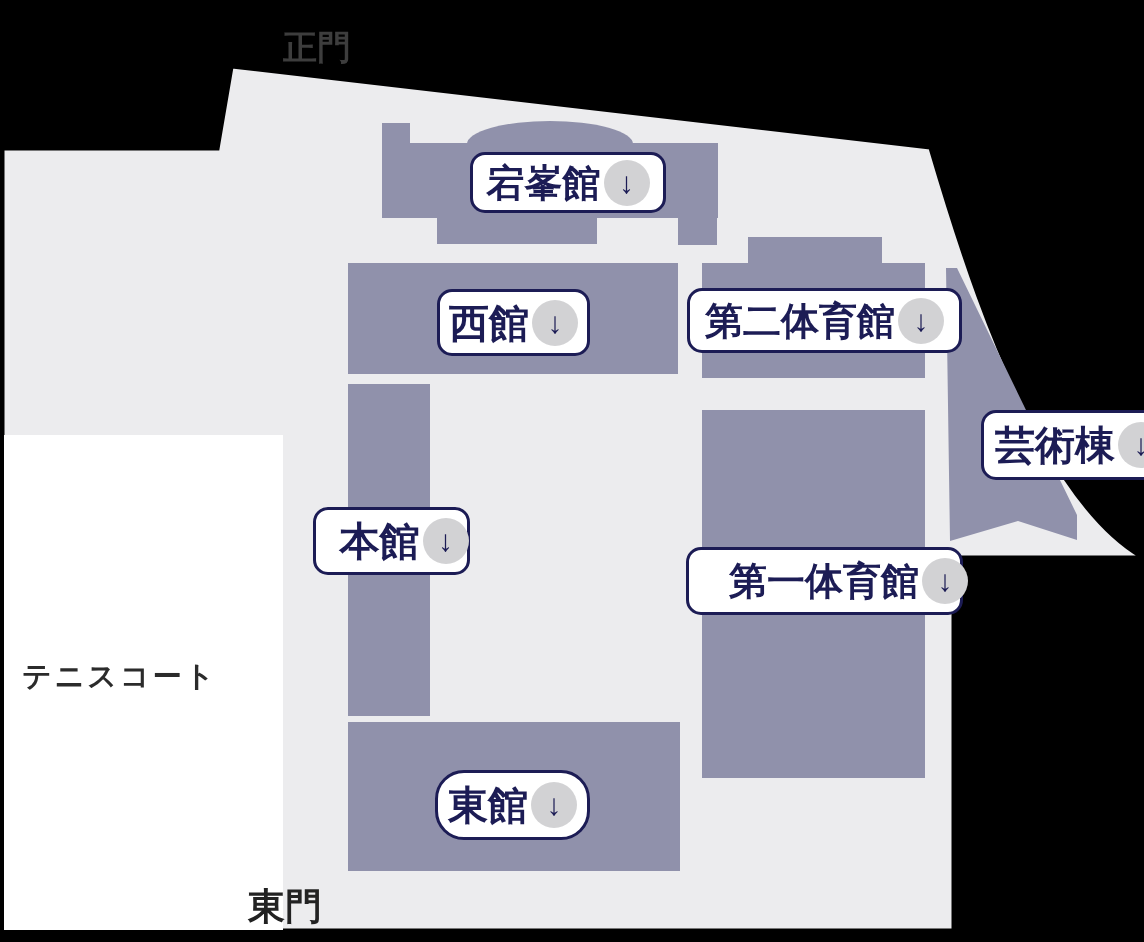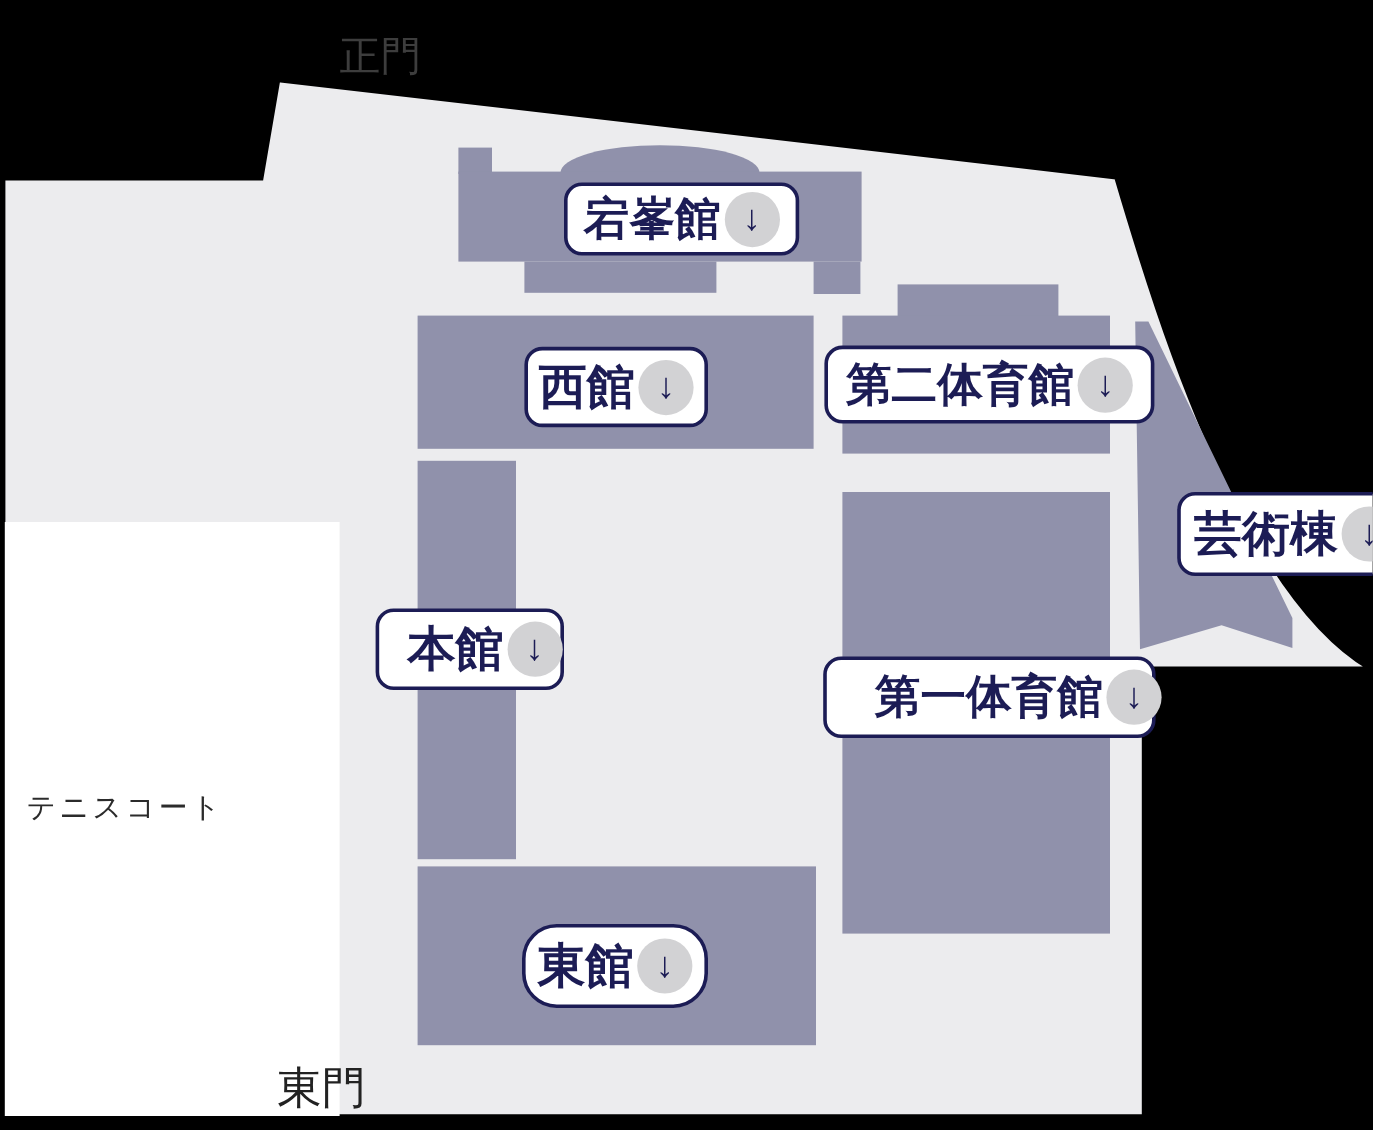--- a/index.html
+++ b/index.html
@@ -30,26 +30,26 @@
   .dl-icon{
     flex:0 0 auto;
     width:46px;height:46px;border-radius:50%;
     background:var(--icon-bg,#d2d2d4);
     display:flex;align-items:center;justify-content:center;
     font-size:30px;font-weight:400;
     color:var(--label-ink,#1c1c55);
   }
   .map-text{
     position:absolute;z-index:2;
-    font-weight:400;line-height:1;
+    font-weight:700;line-height:1;
     white-space:nowrap;
   }
   #gate-main{left:283px;top:30px;font-size:34px;color:var(--c-maingate,#3d3d3d);}
-  #area-tennis{left:22px;top:662px;font-size:24px;letter-spacing:3px;color:var(--c-tennistext,#2b2b2b);}
-  #gate-east{left:231px;top:888px;font-size:37px;color:var(--c-eastgate,#222222);}
+  #area-tennis{left:22px;top:662px;font-size:29px;letter-spacing:3px;color:var(--c-tennistext,#2b2b2b);}
+  #gate-east{left:248px;top:888px;font-size:37px;color:var(--c-eastgate,#222222);}
   
   #lbl-tohokan{left:470px;top:152px;width:196px;height:61px;font-size:38px;}
   #lbl-nishikan{left:437px;top:289px;width:153px;height:67px;}
   #lbl-dai2taiikukan{left:687px;top:288px;width:275px;height:65px;font-size:38px;justify-content:center;}
   #lbl-geijutsuto{left:940px;top:410px;width:197px;height:70px;margin-left:41px;}
   #lbl-honkan{left:313px;top:507px;width:157px;height:68px;padding-left:25px;}
   #lbl-dai1taiikukan{left:686px;top:547px;width:277px;height:68px;font-size:38px;padding-left:48px;}
   #lbl-higashikan{left:435px;top:770px;width:155px;height:70px;border-radius:29px;}
 </style>
 </head>

